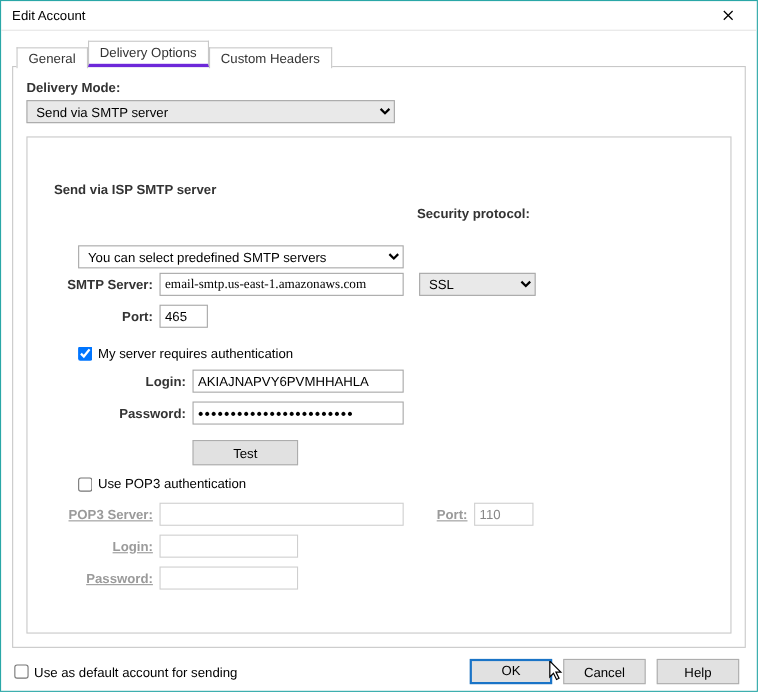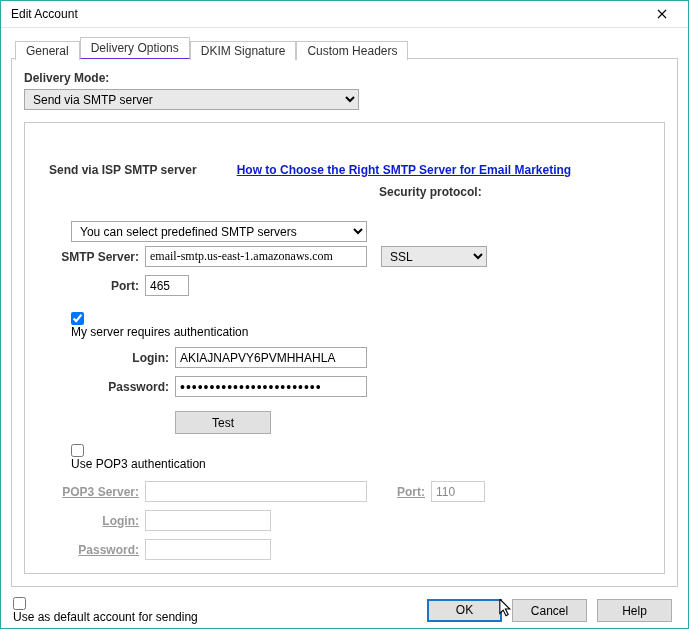--- a/index.html
+++ b/index.html
@@ -54,21 +54,21 @@
     border: 1px solid #c8c8c8;
     border-bottom: none;
     background: #fff;
     margin-right: 0px;
     position: relative;
     top: 1px;
     color: #333;
   }
   .tab.active {
     background: #fff;
-    border-bottom: 1px solid #6d28d9;
+    border-bottom: 3px solid #6d28d9;
     z-index: 3;
   }
   .tab:not(.active) {
     background: #fff;
     top: 2px;
     padding-top: 2px;
     padding-bottom: 2px;
   }
 
   .tab-panel {
@@ -116,21 +116,21 @@
   }
   .form-label {
     width: 96px;
     text-align: right;
     padding-right: 6px;
     font-weight: bold;
     color: #333;
   }
   .form-label.disabled { color: #9a9a9a; text-decoration: underline; }
 
-  .checkbox-row { display: flex; align-items: flex-start; margin-top: 12px; flex-direction: column; }
+  .checkbox-row { display: flex; align-items: center; margin-top: 12px; }
   .checkbox-row input { margin: 0 5px 0 0; width: 13px; height: 13px; }
 
   .btn {
     min-width: 75px;
     height: 23px;
     border: 1px solid #adadad;
     background: #e1e1e1;
     text-align: center;
     padding: 0 10px;
     font-family: inherit;
@@ -170,36 +170,34 @@
       <svg width="10" height="10" viewBox="0 0 10 10">
           <path d="M1 1 L9 9 M9 1 L1 9" stroke="#000" stroke-width="1.1"></path>
         </svg>
     </div>
   </div>
 
   <div class="client">
     <div class="tabs">
       <div class="tab">General</div>
       <div class="tab active">Delivery Options</div>
-      <div class="tab">DKIM Signature</div>
       <div class="tab">Custom Headers</div>
     </div>
 
     <div class="tab-panel">
       <div class="label-bold">Delivery Mode:</div>
       <div style="margin-top:4px;">
         <select class="gray" style="width:335px;">
           <option>Send via SMTP server</option>
         </select>
       </div>
 
       <div class="inner-box">
         <div class="row" style="gap:40px;">
           <span class="section-title">Send via ISP SMTP server</span>
-          <a href="#" class="help-link">How to Choose the Right SMTP Server for Email Marketing</a>
         </div>
 
         <div style="display:flex; margin-top:8px;">
           <div style="flex:0 0 330px;"></div>
           <div>
             <div class="label-bold">Security protocol:</div>
           </div>
         </div>
 
         <div style="margin-top:22px; margin-left:22px;">

